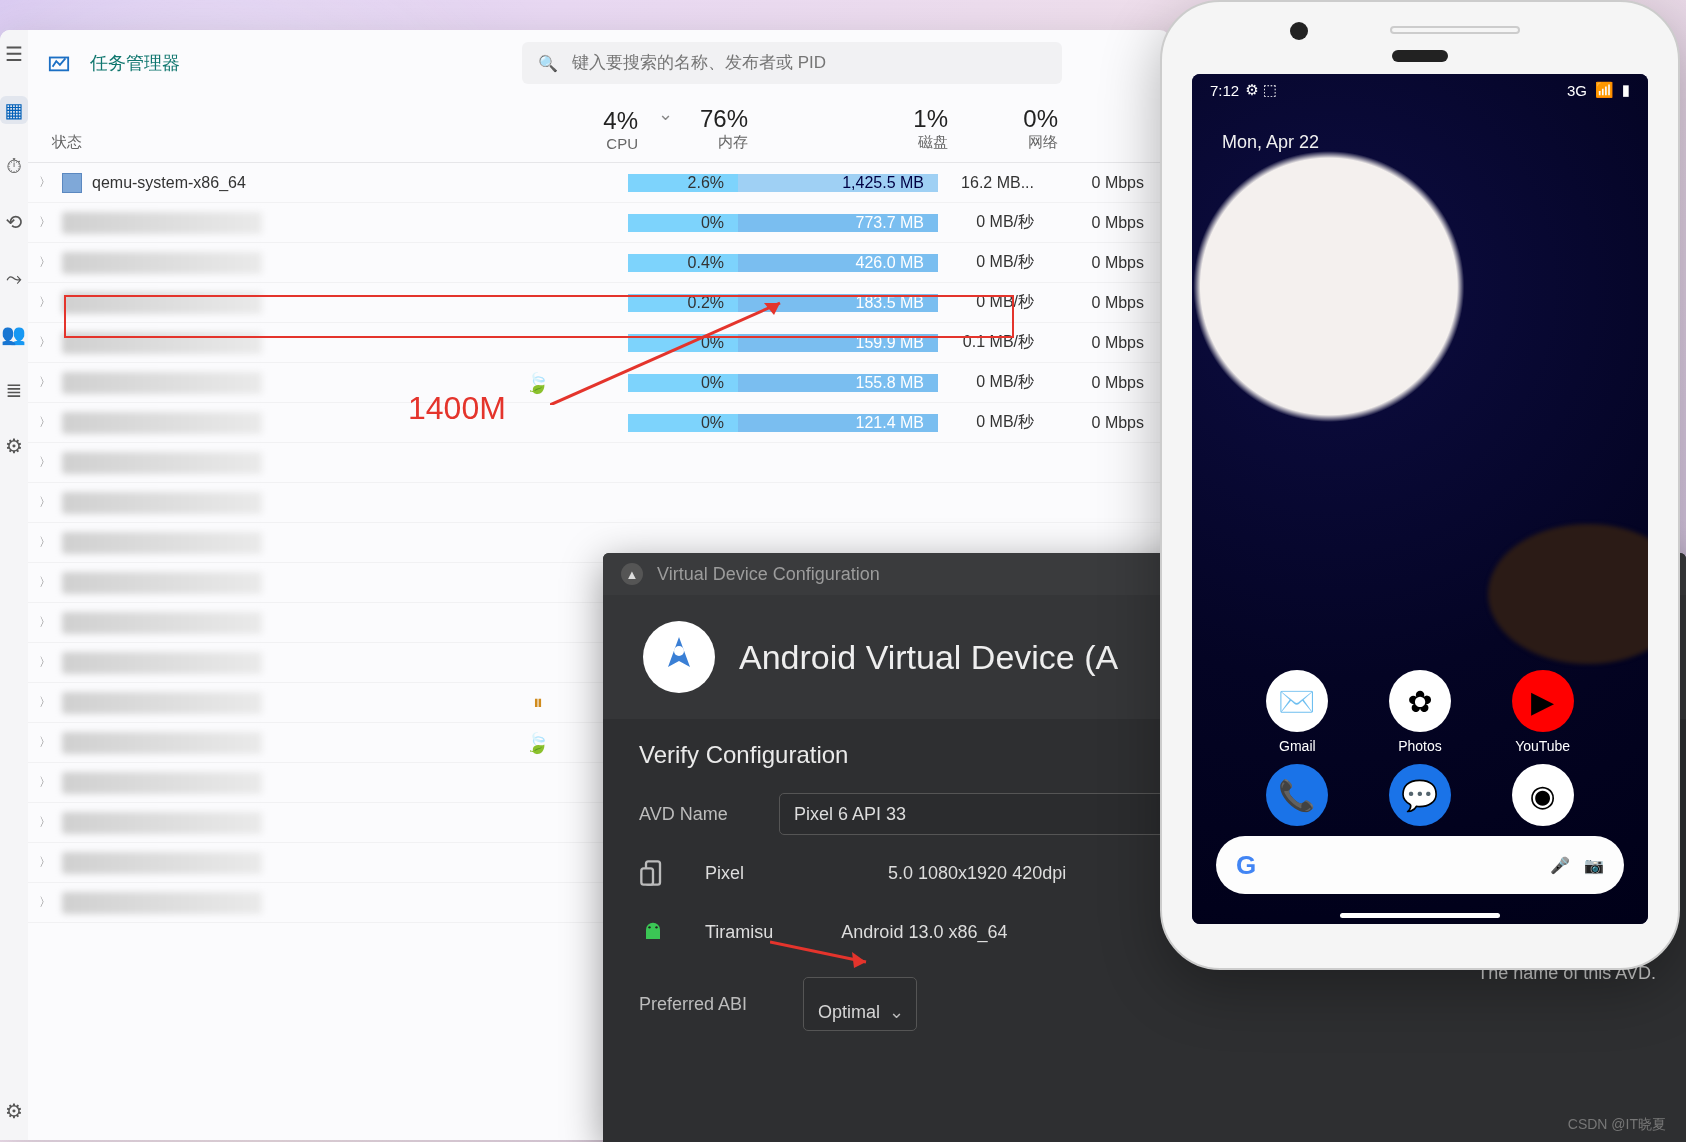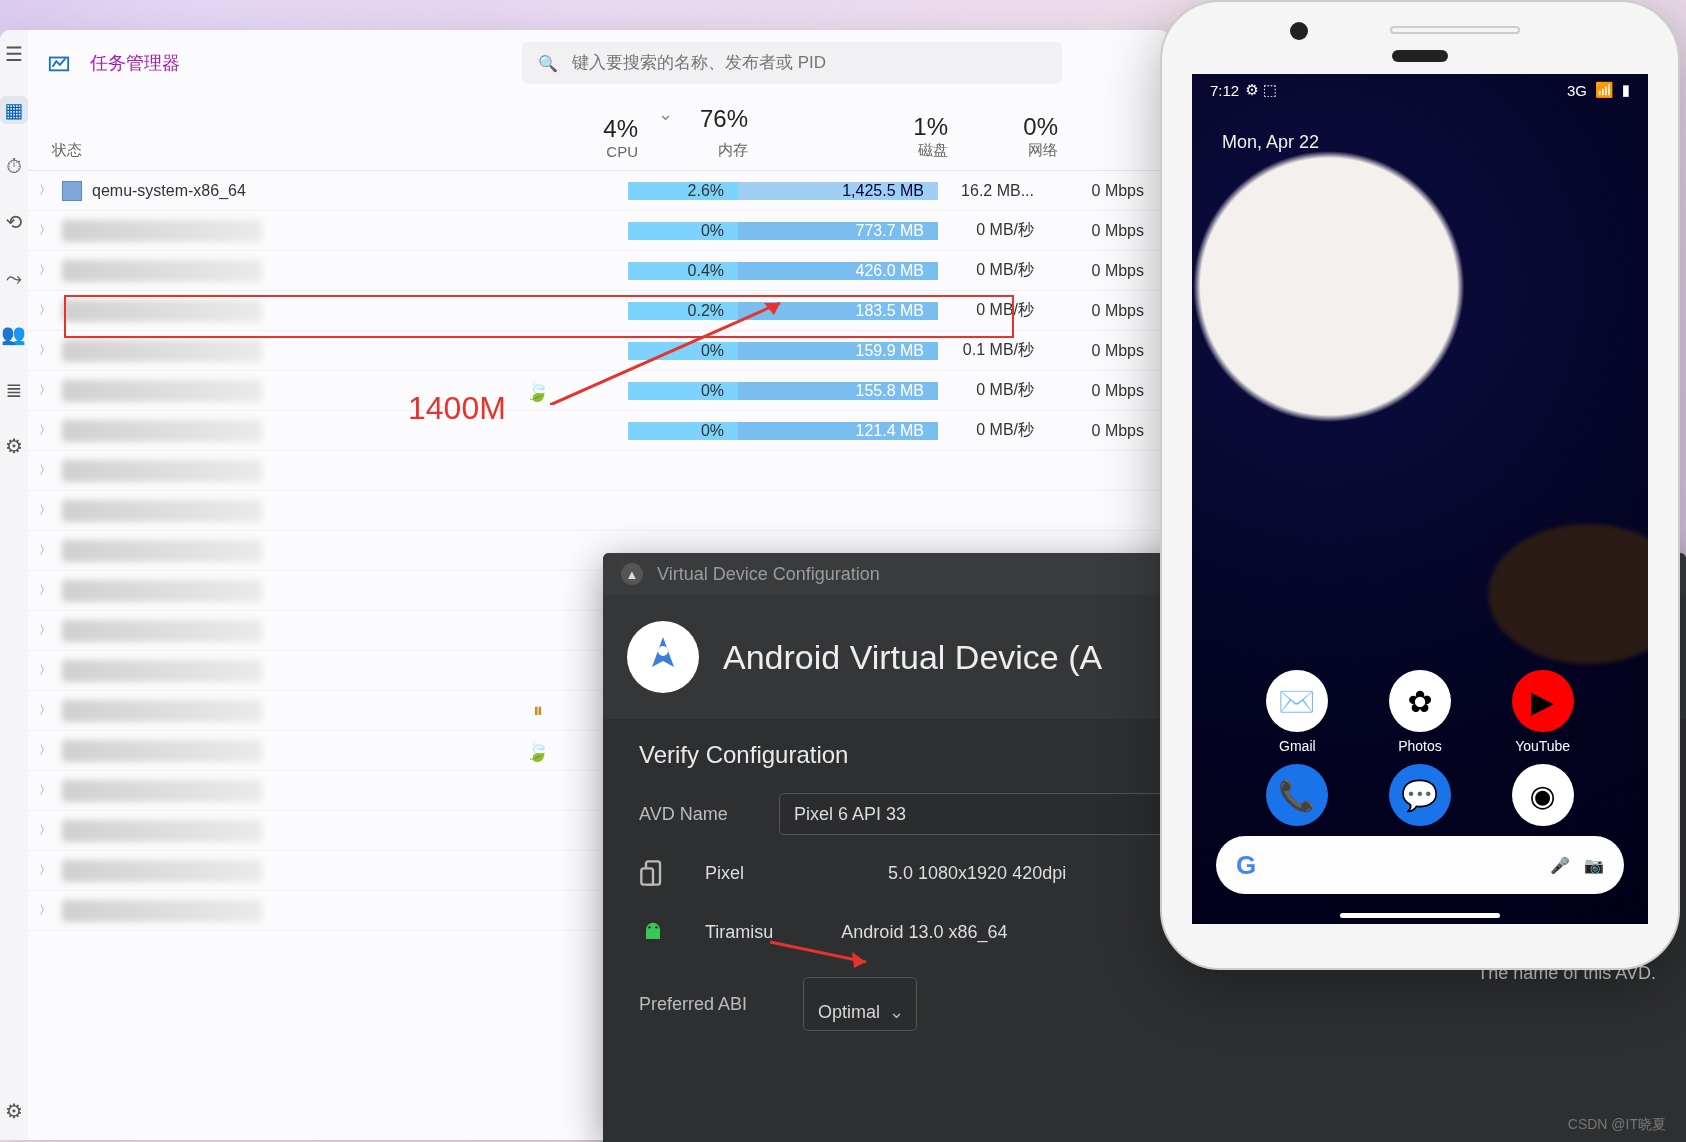--- a/index.html
+++ b/index.html
@@ -7,31 +7,31 @@
   body::before{content:"";position:absolute;left:-150px;top:-100px;width:700px;height:500px;background:radial-gradient(ellipse,#ffffff60 0%,transparent 70%);border-radius:50%;filter:blur(30px);}
   
   .tm { position:absolute; left:0; top:30px; width:1170px; height:1110px; background:#fbfbfd; border-radius:10px 10px 0 0; box-shadow:0 10px 40px rgba(0,0,0,.15); display:flex; overflow:hidden;}
   .tm-iconcol { width:64px; background:#f5f5f7; display:flex; flex-direction:column; align-items:center; padding-top:10px; gap:28px;}
   .tm-iconcol .icon{width:28px;height:28px;display:flex;align-items:center;justify-content:center;color:#555;font-size:20px;cursor:pointer;border-radius:6px;}
   .tm-iconcol .icon.active{background:#e2e6ee;color:#005fb8;}
   .gear-bottom{margin-top:auto;margin-bottom:15px;}
   .tm-main{flex:1;display:flex;flex-direction:column;}
   .tm-header{display:flex;align-items:center;padding:12px 20px 15px 20px;gap:20px;}
   .tm-appicon{width:22px;height:22px;display:inline-block;}
-  .tm-title{font-size:18px;color:#a21caf;}
+  .tm-title{font-size:18px;color:#0f766e;}
   .tm-search{margin-left:auto;margin-right:100px;width:540px;height:42px;background:#f1f1f3;border-radius:6px;display:flex;align-items:center;padding:0 16px;gap:14px;color:#777;}
   .tm-search input{border:none;background:transparent;flex:1;font-size:17px;color:#555;outline:none;}
   .tm-tabbar{display:flex;align-items:center;padding:10px 24px 10px 24px;}
   .tm-tabtitle{font-size:24px;font-weight:600;color:#222;}
   .tm-runbtn{margin-left:auto;display:flex;align-items:center;gap:8px;font-size:17px;color:#333;cursor:pointer;}
   .tm-columns{display:grid;grid-template-columns:420px 180px 110px 200px 110px 110px;align-items:end;padding:6px 0 10px 24px;border-bottom:1px solid #e6e6e9;font-size:15px;color:#666;}
   .tm-col{display:flex;flex-direction:column;align-items:flex-end;padding-right:14px;}
   .tm-col .pct{font-size:24px;color:#222;font-weight:400;}
   .tm-col.left{align-items:flex-start;}
-  .tm-col.sort{position:relative;gap:8px;}
+  .tm-col.sort{position:relative;}
   .tm-col.sort::after{content:"⌄";position:absolute;top:-2px;left:6px;color:#888;font-size:18px;}
   .tm-rows{flex:1;overflow:hidden;}
   .tm-row{display:grid;grid-template-columns:420px 180px 110px 200px 110px 110px;align-items:center;height:40px;font-size:16px;color:#333;border-bottom:1px solid #f1f1f3;}
   .tm-row .name{display:flex;align-items:center;gap:10px;padding-left:10px;}
   .tm-row .chev{width:14px;text-align:center;color:#777;font-size:12px;cursor:pointer;}
   .tm-row .picon{width:20px;height:20px;background:#7fa8d8;border:1px solid #5b88c0;display:inline-block;}
   .tm-row .blur{width:200px;height:22px;background:linear-gradient(90deg,#d0d0d0,#eaeaea);filter:blur(3px);border-radius:3px;}
   .tm-row .cell{padding-right:14px;text-align:right;}
   .tm-row .cpu{background:#7dd3fc;}
   .tm-row .mem{background:#7abef0;color:#fff;}
@@ -41,21 +41,21 @@
   .pause{color:#d08b1d;font-size:20px;}
   .red-rect{position:absolute;left:64px;top:265px;width:950px;height:43px;border:2px solid #e4342c;pointer-events:none;z-index:5;}
   .red-label{position:absolute;left:408px;top:360px;font-size:32px;color:#e4342c;font-weight:400;z-index:6;}
   .red-arrow1{position:absolute;left:550px;top:255px;width:250px;height:120px;z-index:5;pointer-events:none;}
 
   
   .avd{position:absolute;left:603px;top:553px;right:0;bottom:0;background:#2e2f31;color:#d5d5d5;font-size:18px;border-radius:6px 6px 0 0;box-shadow:0 10px 40px rgba(0,0,0,.4);padding:0;overflow:hidden;min-height:580px;}
   .avd-titlebar{display:flex;align-items:center;padding:10px 18px;gap:14px;background:#3a3b3d;}
   .avd-aicon{width:22px;height:22px;border-radius:50%;background:#555;display:flex;align-items:center;justify-content:center;font-size:13px;color:#ddd;}
   .avd-title{color:#9c9c9c;font-size:18px;}
-  .avd-hero{display:flex;align-items:center;gap:24px;padding:26px 24px;background:#353638;}
+  .avd-hero{display:flex;align-items:center;gap:24px;padding:26px 40px;background:#353638;}
   .avd-logo{width:72px;height:72px;border-radius:50%;background:#fff;display:flex;align-items:center;justify-content:center;}
   .avd-h1{font-size:34px;color:#eee;font-weight:400;}
   .avd-section{padding:22px 36px;}
   .avd-h2{font-size:24px;color:#eaeaea;margin-bottom:24px;}
   .avd-field{display:flex;align-items:center;gap:24px;margin-bottom:24px;}
   .avd-label{width:116px;color:#bcbcbc;font-size:18px;}
   .avd-input{flex:0 0 570px;height:42px;border:1px solid #555;background:#2b2c2e;border-radius:5px;padding:0 14px;display:flex;align-items:center;color:#ddd;font-size:18px;}
   .avd-devicon{width:28px;height:28px;margin-right:14px;}
   .avd-devtext{color:#ddd;}
   .avd-spec{margin-left:120px;color:#ddd;}
@@ -64,21 +64,21 @@
   .avd-select::after{content:"⌄";position:absolute;right:12px;color:#bbb;}
   .avd-namehint{position:absolute;right:30px;top:410px;color:#ccc;font-size:18px;}
   .red-arrow2{position:absolute;left:770px;top:938px;width:110px;height:30px;z-index:25;pointer-events:none;}
 
   
   .phone{position:absolute;left:1160px;top:0;width:520px;height:970px;z-index:30;}
   .phone-body{width:100%;height:100%;background:#f5f5f5;border-radius:60px;border:2px solid #ccc;box-shadow:0 20px 60px rgba(0,0,0,.3);padding:72px 30px 44px 30px;position:relative;}
   .phone-camera{position:absolute;top:20px;left:50%;transform:translateX(-130px);width:18px;height:18px;border-radius:50%;background:#222;}
   .phone-speaker{position:absolute;top:24px;left:50%;transform:translateX(-30px);width:130px;height:8px;border-radius:5px;border:2px solid #ccc;}
   .phone-pill{position:absolute;top:48px;left:50%;transform:translateX(-28px);width:56px;height:12px;border-radius:7px;background:#222;}
-  .screen{width:100%;height:100%;background:#0a0a38;border-radius:0;position:relative;overflow:hidden;}
+  .screen{width:100%;height:100%;background:#0a0a38;border-radius:8px;position:relative;overflow:hidden;}
   .screen-wall{position:absolute;inset:0;background:radial-gradient(circle at 30% 25%, #f4f0ee 0%, #f4f0ee 18%, #0a0a38 19%, #040424 55%, #000018 100%);}
   .screen-wall::after{content:"";position:absolute;right:-40px;bottom:260px;width:200px;height:140px;background:#2b1b16;border-radius:50%;filter:blur(2px);}
   .statusbar{position:absolute;top:0;left:0;right:0;height:32px;display:flex;align-items:center;padding:0 18px;color:#fff;font-size:15px;}
   .statusbar .right{margin-left:auto;display:flex;align-items:center;gap:8px;}
   .statusdate{position:absolute;top:58px;left:30px;color:#f0f0f0;font-size:18px;text-align:right;}
   .apps{position:absolute;bottom:170px;left:0;right:0;display:grid;grid-template-columns:repeat(3,1fr);justify-items:center;row-gap:22px;padding:0 44px;}
   .app{display:flex;flex-direction:column;align-items:center;gap:6px;}
   .app .ic{width:62px;height:62px;border-radius:50%;background:#fff;display:flex;align-items:center;justify-content:center;font-size:30px;}
   .app .lbl{font-size:14px;color:#fff;}
   .dock{position:absolute;bottom:98px;left:0;right:0;display:flex;justify-content:space-around;padding:0 44px;}

